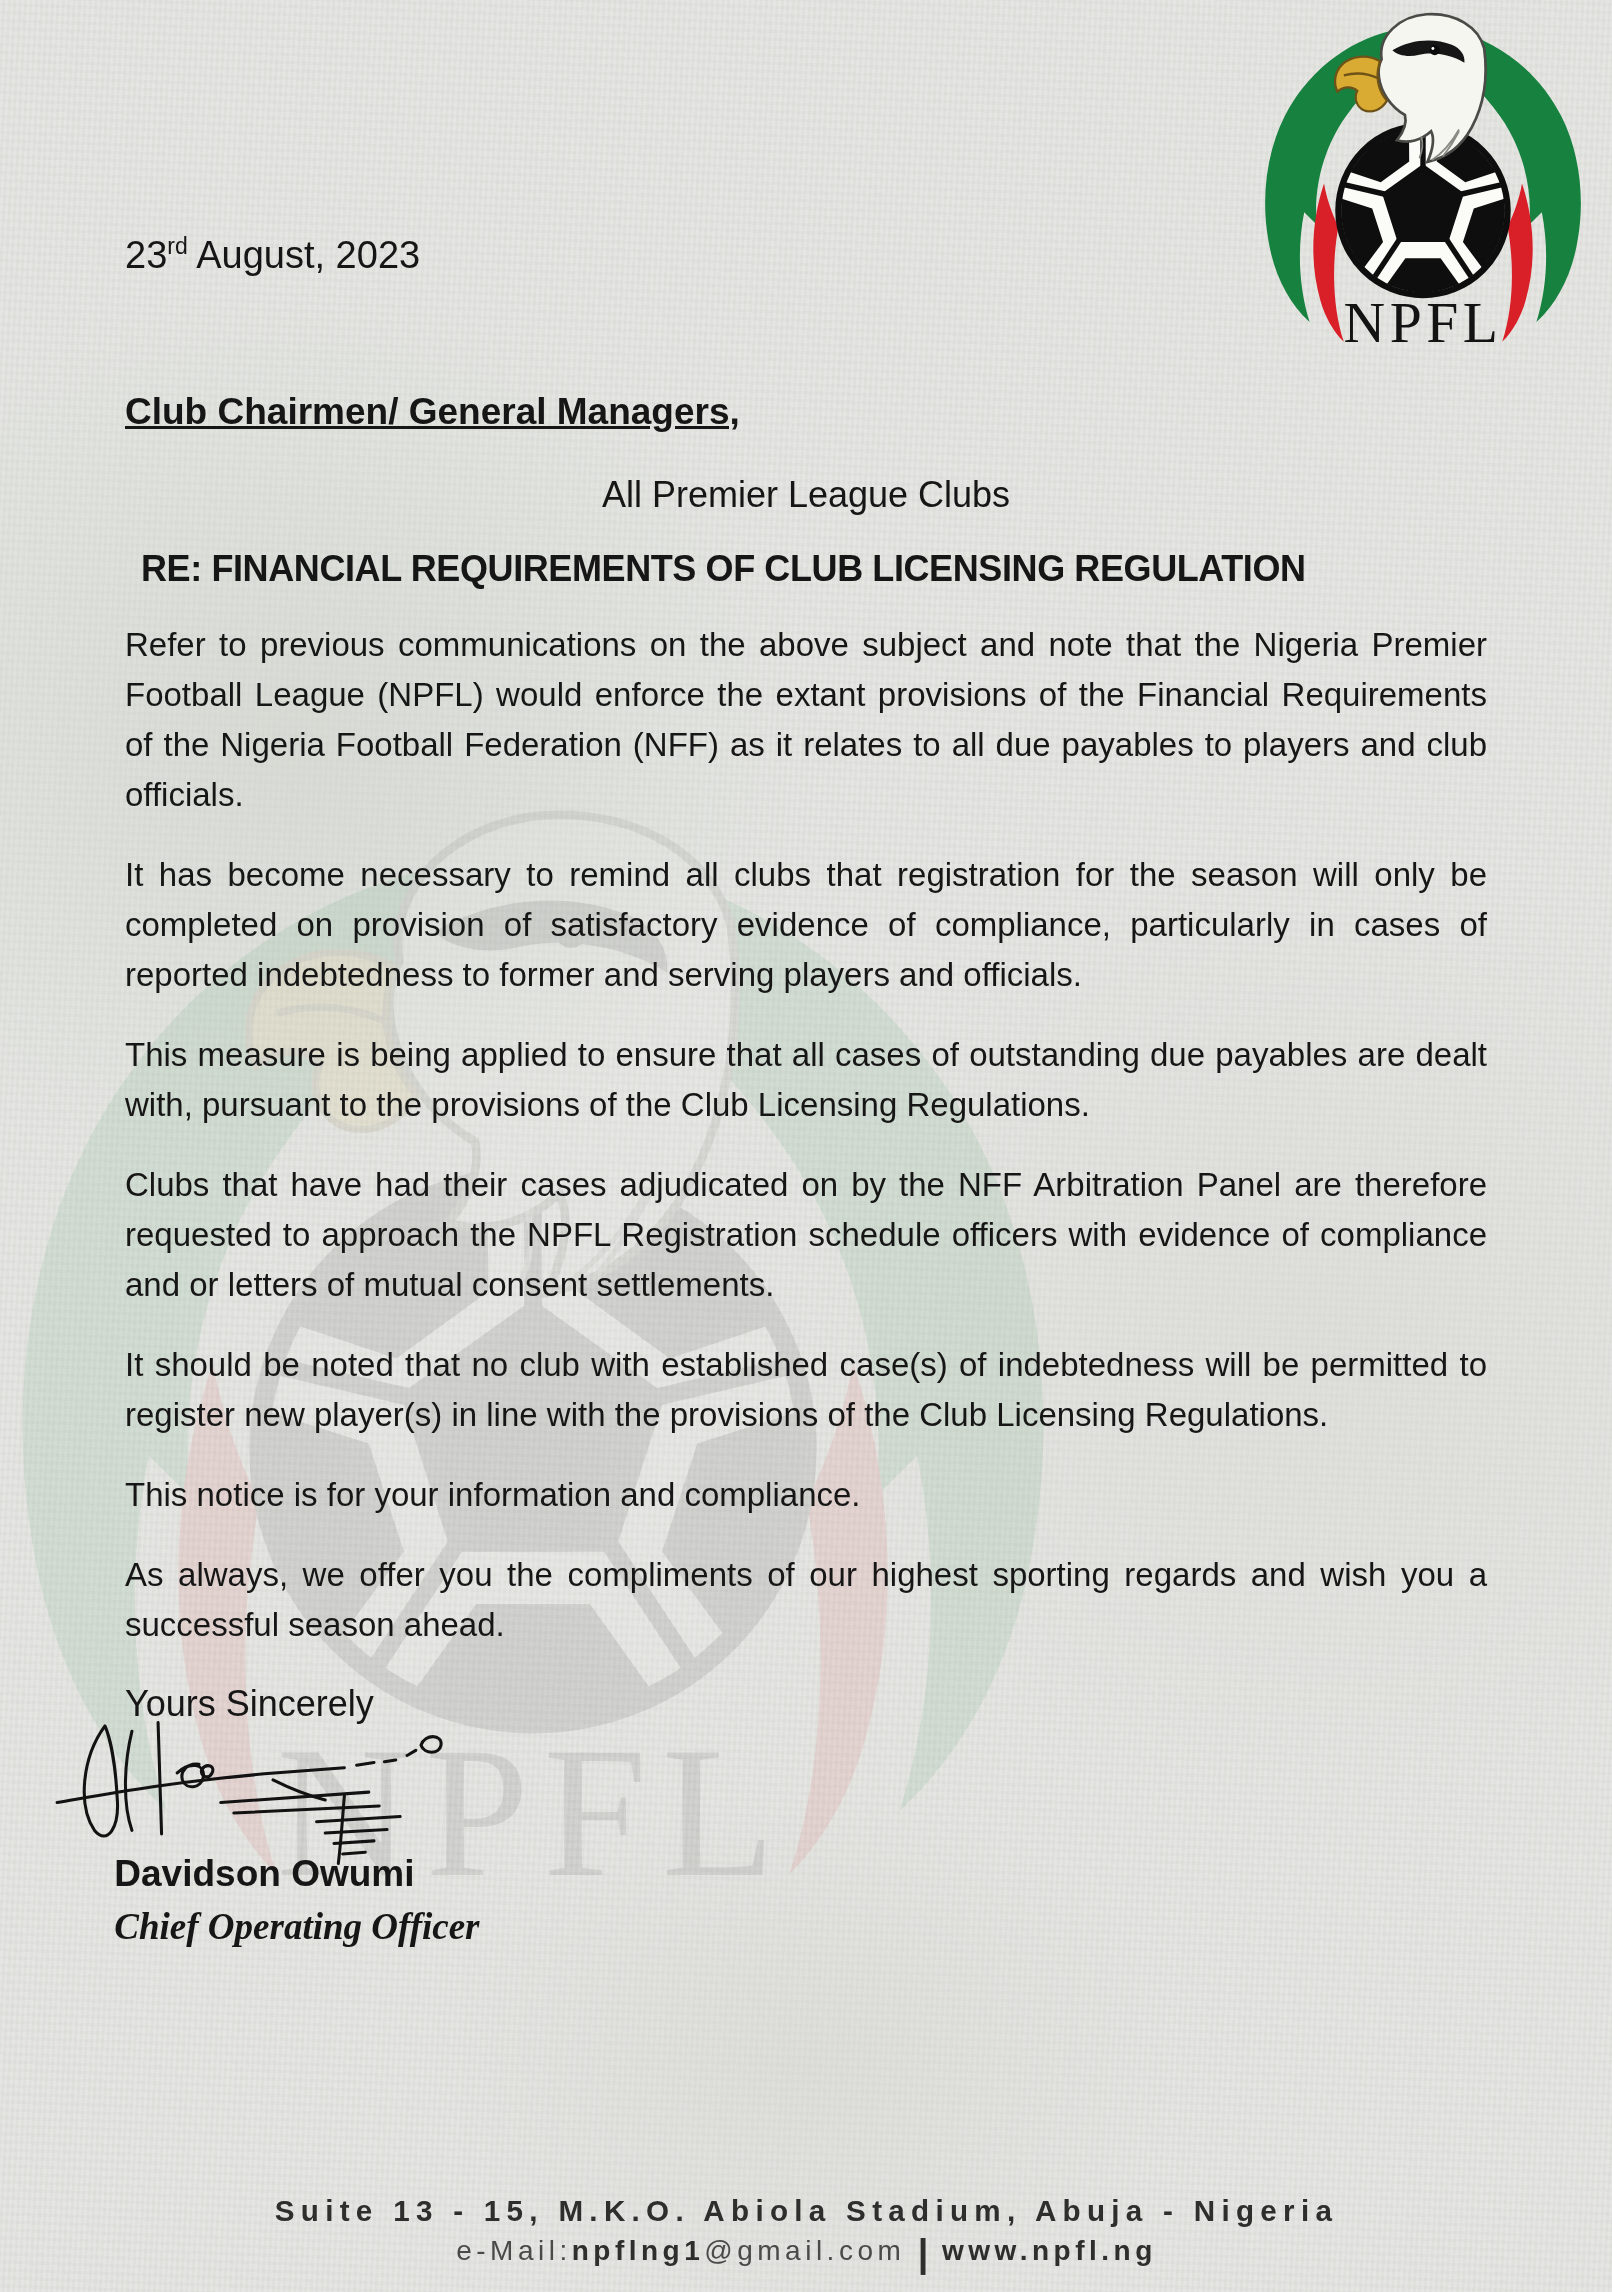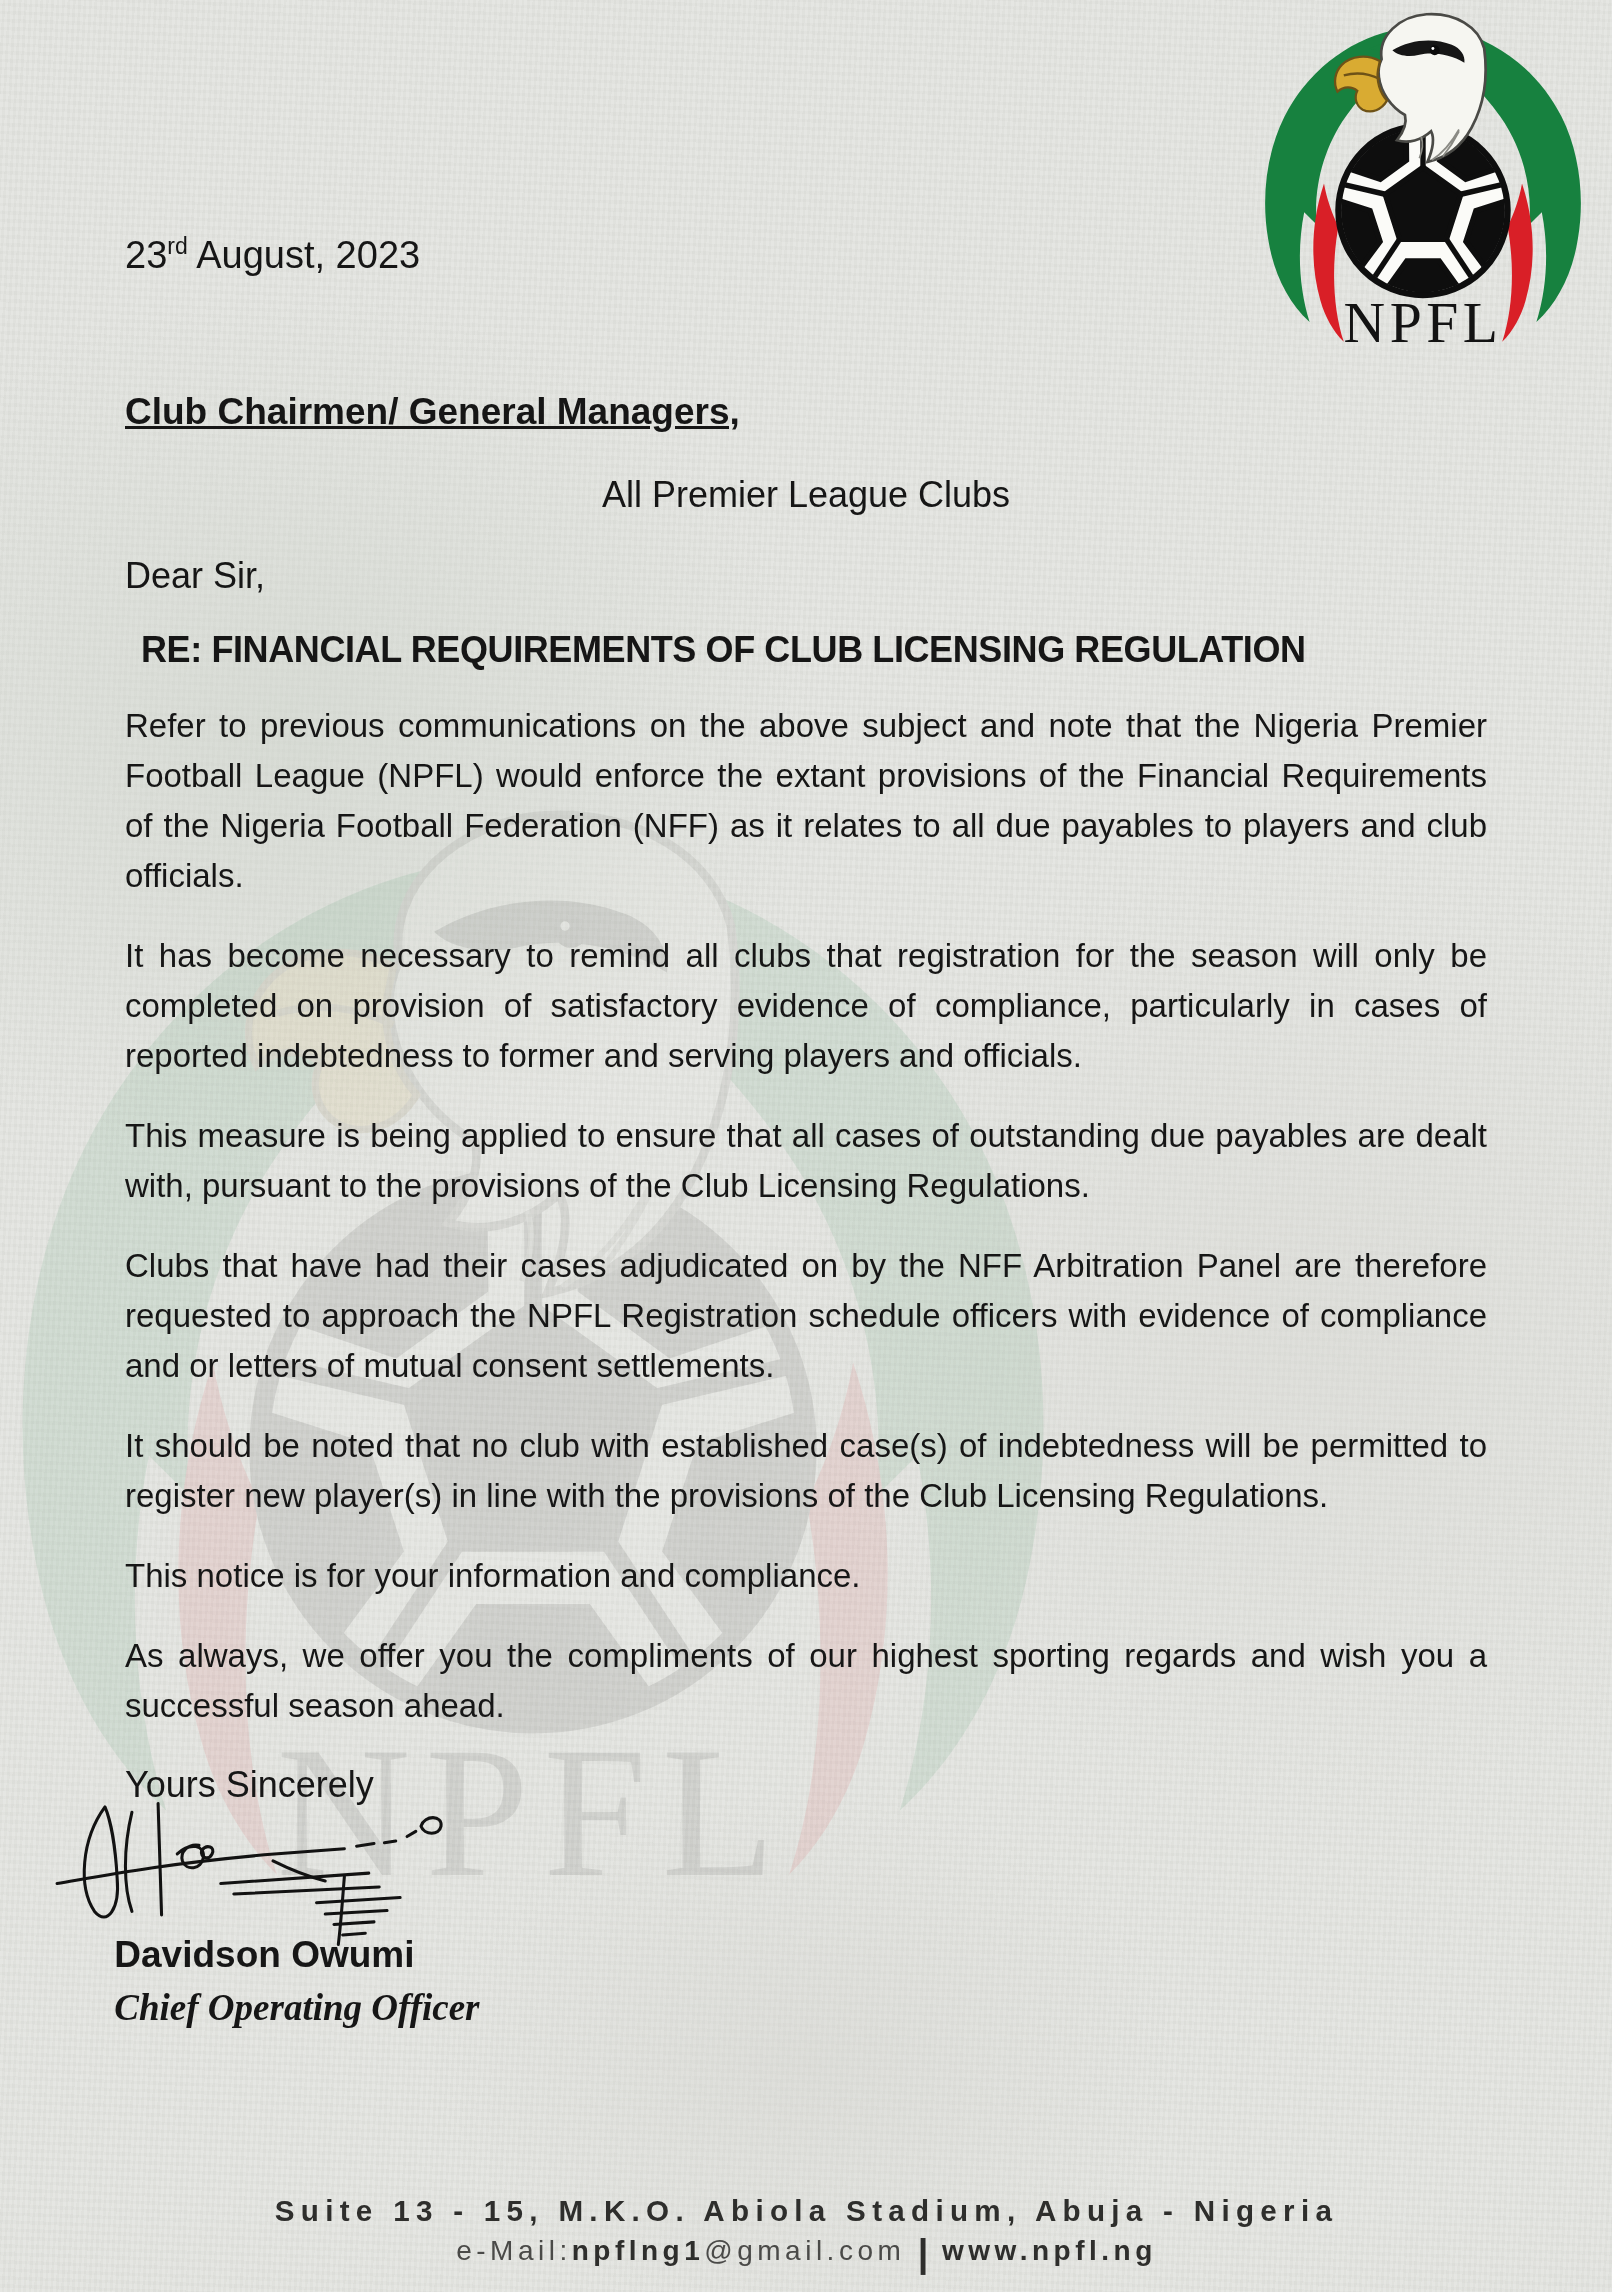--- a/index.html
+++ b/index.html
@@ -114,21 +114,20 @@
     <svg width="360" height="347" viewBox="0 0 400 385">
       <use href="#crest"></use>
     </svg>
   </div>
 
   <div class="content">
     <p class="date"><span>23</span><sup>rd</sup><span> August, 2023</span></p>
 
     <p class="addr1">Club Chairmen/ General Managers,</p>
     <p class="addr2">All Premier League Clubs</p>
-    <p class="salutation">Dear Sir,</p>
     <p class="subject">RE: FINANCIAL REQUIREMENTS OF CLUB LICENSING REGULATION</p>
 
     <p class="body first">Refer to previous communications on the above subject and note that the Nigeria Premier Football League (NPFL) would enforce the extant provisions of the Financial Requirements of the Nigeria Football Federation (NFF) as it relates to all due payables to players and club officials.</p>
     <p class="body">It has become necessary to remind all clubs that registration for the season will only be completed on provision of satisfactory evidence of compliance, particularly in cases of reported indebtedness to former and serving players and officials.</p>
     <p class="body">This measure is being applied to ensure that all cases of outstanding due payables are dealt with, pursuant to the provisions of the Club Licensing Regulations.</p>
     <p class="body">Clubs that have had their cases adjudicated on by the NFF Arbitration Panel are therefore requested to approach the NPFL Registration schedule officers with evidence of compliance and or letters of mutual consent settlements.</p>
     <p class="body">It should be noted that no club with established case(s) of indebtedness will be permitted to register new player(s) in line with the provisions of the Club Licensing Regulations.</p>
     <p class="body">This notice is for your information and compliance.</p>
     <p class="body">As always, we offer you the compliments of our highest sporting regards and wish you a successful season ahead.</p>
 

